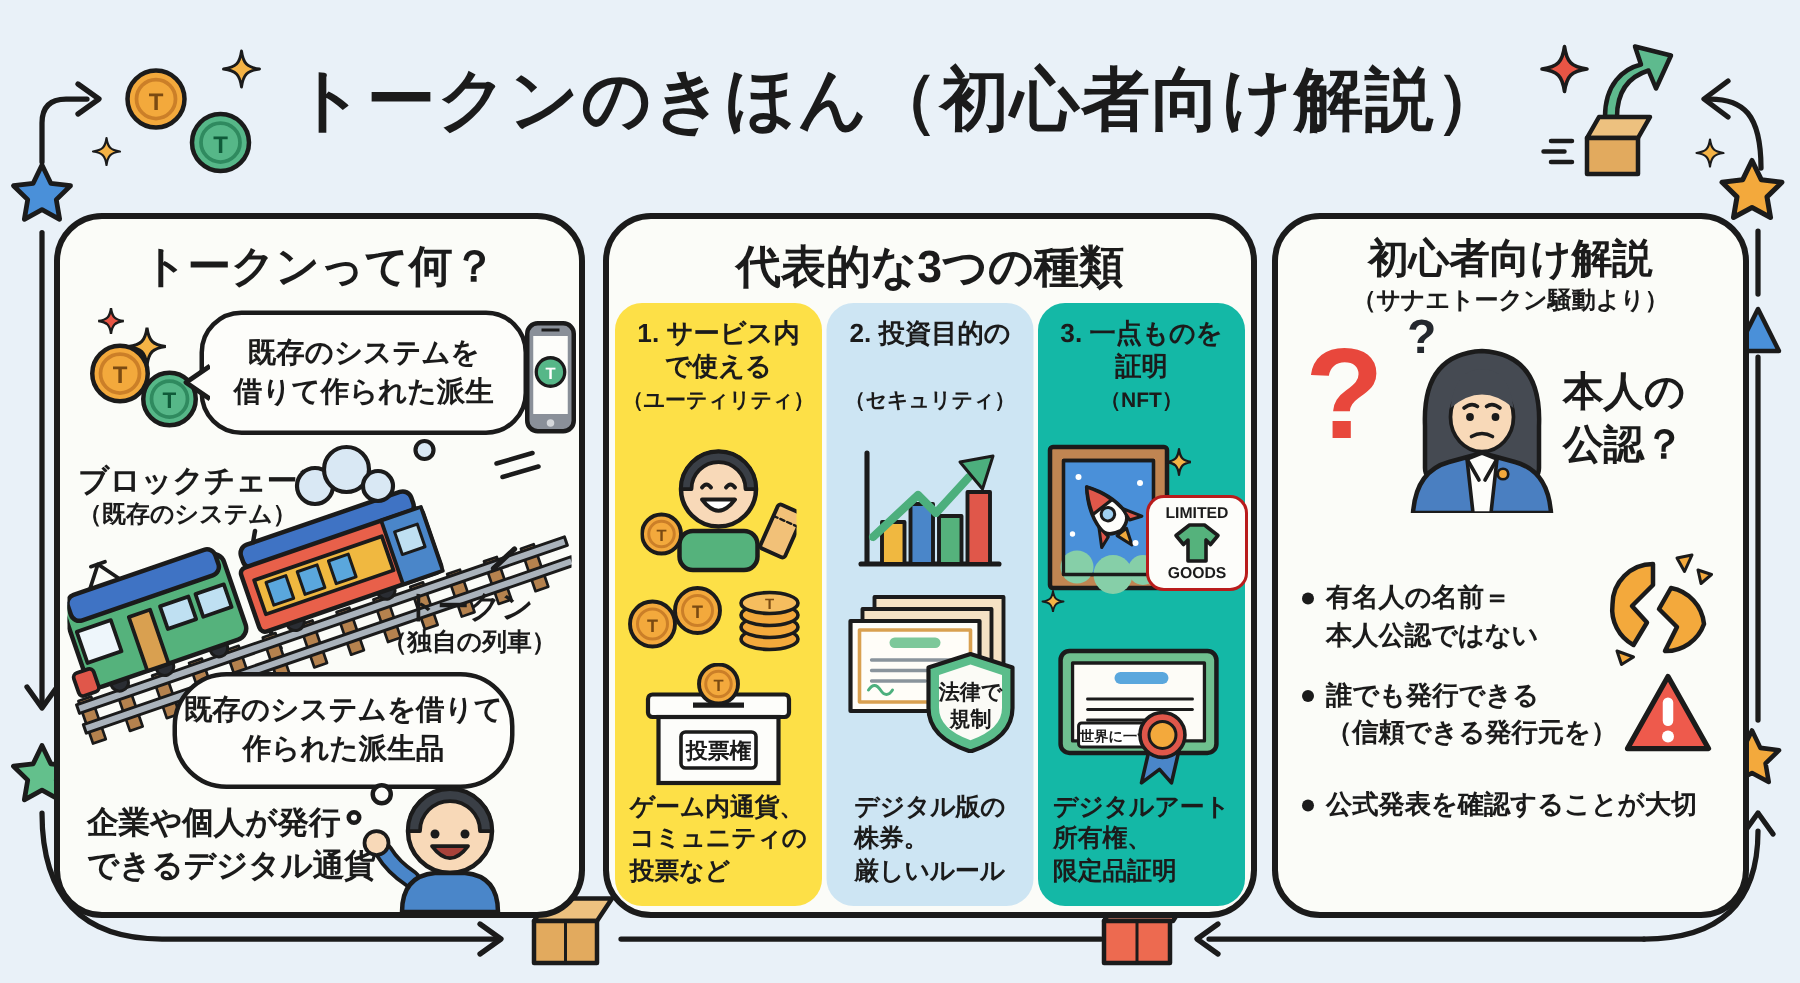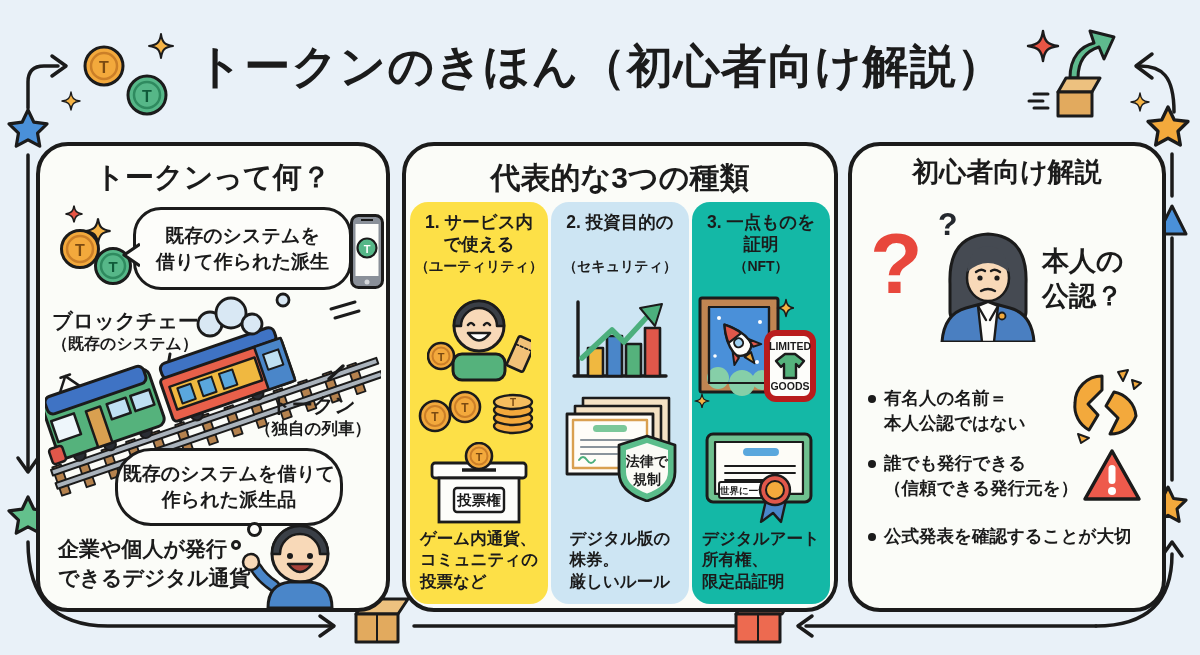--- a/index.html
+++ b/index.html
@@ -32,22 +32,22 @@
   #col-nft{left:286px;background:#14b8a6}
   .col-head{margin-top:10px;height:84px;text-align:center}
   .col-head .main{font-size:17.5px;font-weight:900;line-height:1.25}
   .col-head .sub{font-size:14px;font-weight:800;margin-top:2px}
   #col-security .col-head .sub{margin-top:24px}
   .col-caption{margin-top:auto;margin-bottom:12px;
                font-size:16.5px;font-weight:900;line-height:1.3}
   .rel{position:relative}
   .shield-label{position:absolute;left:58px;top:58px;width:56px;text-align:center;
                 font-size:14px;font-weight:900;line-height:1.3}
-  .goods-badge{position:absolute;left:70px;top:34px;width:52px;background:#fdfdfa;
-               border:6px solid #b91c1c;border-radius:12px;display:flex;flex-direction:column;
+  .goods-badge{position:absolute;left:70px;top:34px;width:68px;background:#fdfdfa;
+               border:2px solid #b91c1c;border-radius:12px;display:flex;flex-direction:column;
                align-items:center;padding:4px 12px;font-size:10.5px;font-weight:900}
   .qmark-big{position:absolute;left:18px;top:74px;font-size:86px;font-weight:900;color:#e8473c;line-height:1}
   .qmark-small{position:absolute;left:86px;top:62px;font-size:32px;font-weight:900;color:#24282e;line-height:1}
   .endorse-q{position:absolute;left:190px;top:98px;width:118px;font-size:27px;font-weight:900;line-height:1.3}
   .bullets{position:absolute;left:14px;top:240px;width:288px;margin:0;padding:0;list-style:none}
   .bullets li{display:flex;font-size:17.5px;font-weight:900;line-height:1.4}
   .bullets li .dot{flex:0 0 auto;width:8px;height:8px;border-radius:50%;background:#1b1b1b;margin:9px 8px 0 2px}
   .b1{margin-bottom:16px}.b2{margin-bottom:24px}.b3{margin-bottom:12px}
   .tdot{position:absolute;background:#fdfdfa;border:3px solid #1b1b1b;border-radius:50%}
   .bottom-text{position:absolute;left:18px;top:388px;font-size:21px;font-weight:900;line-height:1.4}
@@ -391,20 +391,21 @@
         <circle cx="72" cy="60" r="9" fill="#f3a93c" stroke="#1b1b1b" stroke-width="2"></circle>
       </svg>
       <div class="col-caption pre">デジタルアート
 所有権、
 限定品証明</div>
     </div>
   </section>
 
   <section class="panel" id="panel-caution">
     <h2 class="panel-title">初心者向け解説</h2>
+    <div class="subtitle">（サナエトークン騒動より）</div>
 
     <div class="qmark-big">?</div>
     <div class="qmark-small">?</div>
 
     <svg class="abs" style="left:84px;top:80px" width="104" height="116" viewBox="0 0 104 116" stroke-linecap="round" stroke-linejoin="round">
       <path d="M14,58 Q12,10 52,8 Q92,10 90,58 L90,86 Q90,94 80,94 L24,94 Q14,94 14,86 Z" fill="#454a52" stroke="#1b1b1b" stroke-width="3"></path>
       <ellipse cx="52" cy="52" rx="21" ry="23" fill="#f8d9b8" stroke="#1b1b1b" stroke-width="2.5"></ellipse>
       <path d="M31,46 Q34,20 52,20 Q70,20 73,46 Q52,28 31,46 Z" fill="#454a52"></path>
       <path d="M40,46 Q45,42 49,45 M55,45 Q59,42 64,46" fill="none" stroke="#1b1b1b" stroke-width="2.4"></path>
       <circle cx="44" cy="52" r="2.6" fill="#1b1b1b"></circle>

